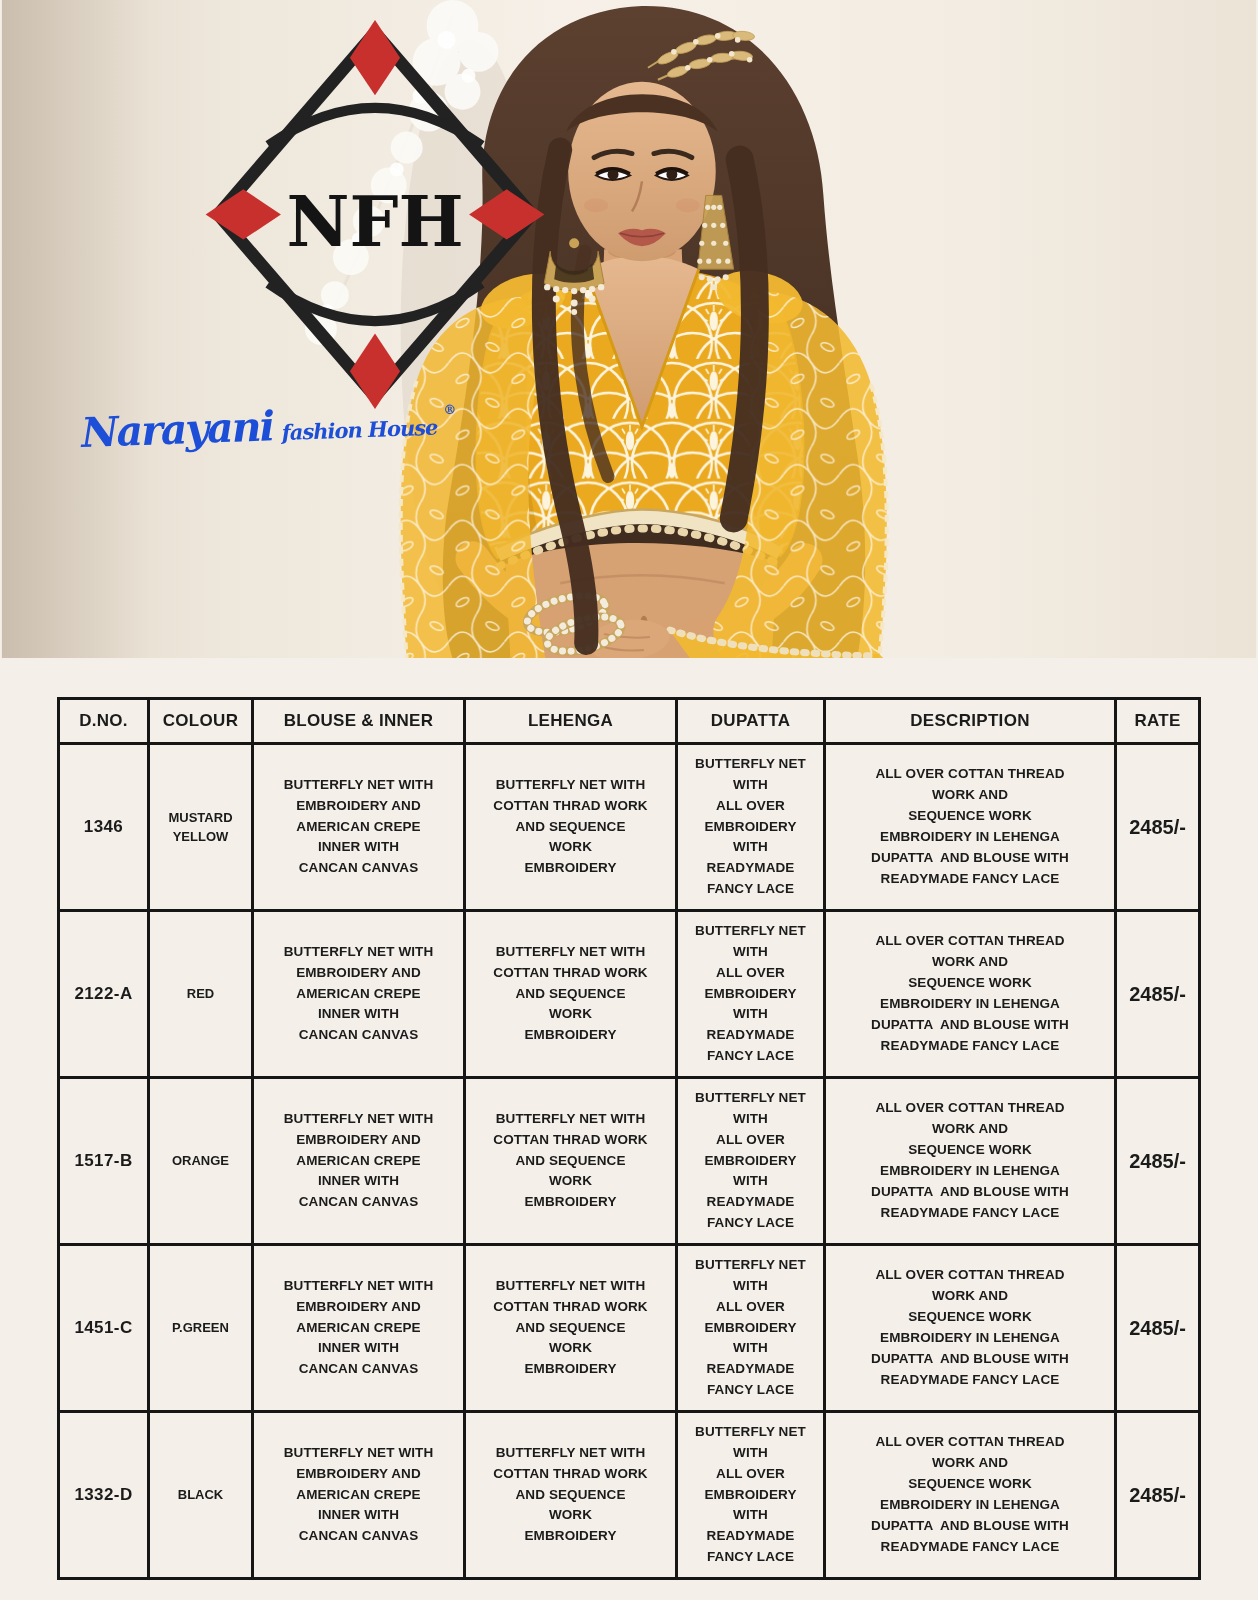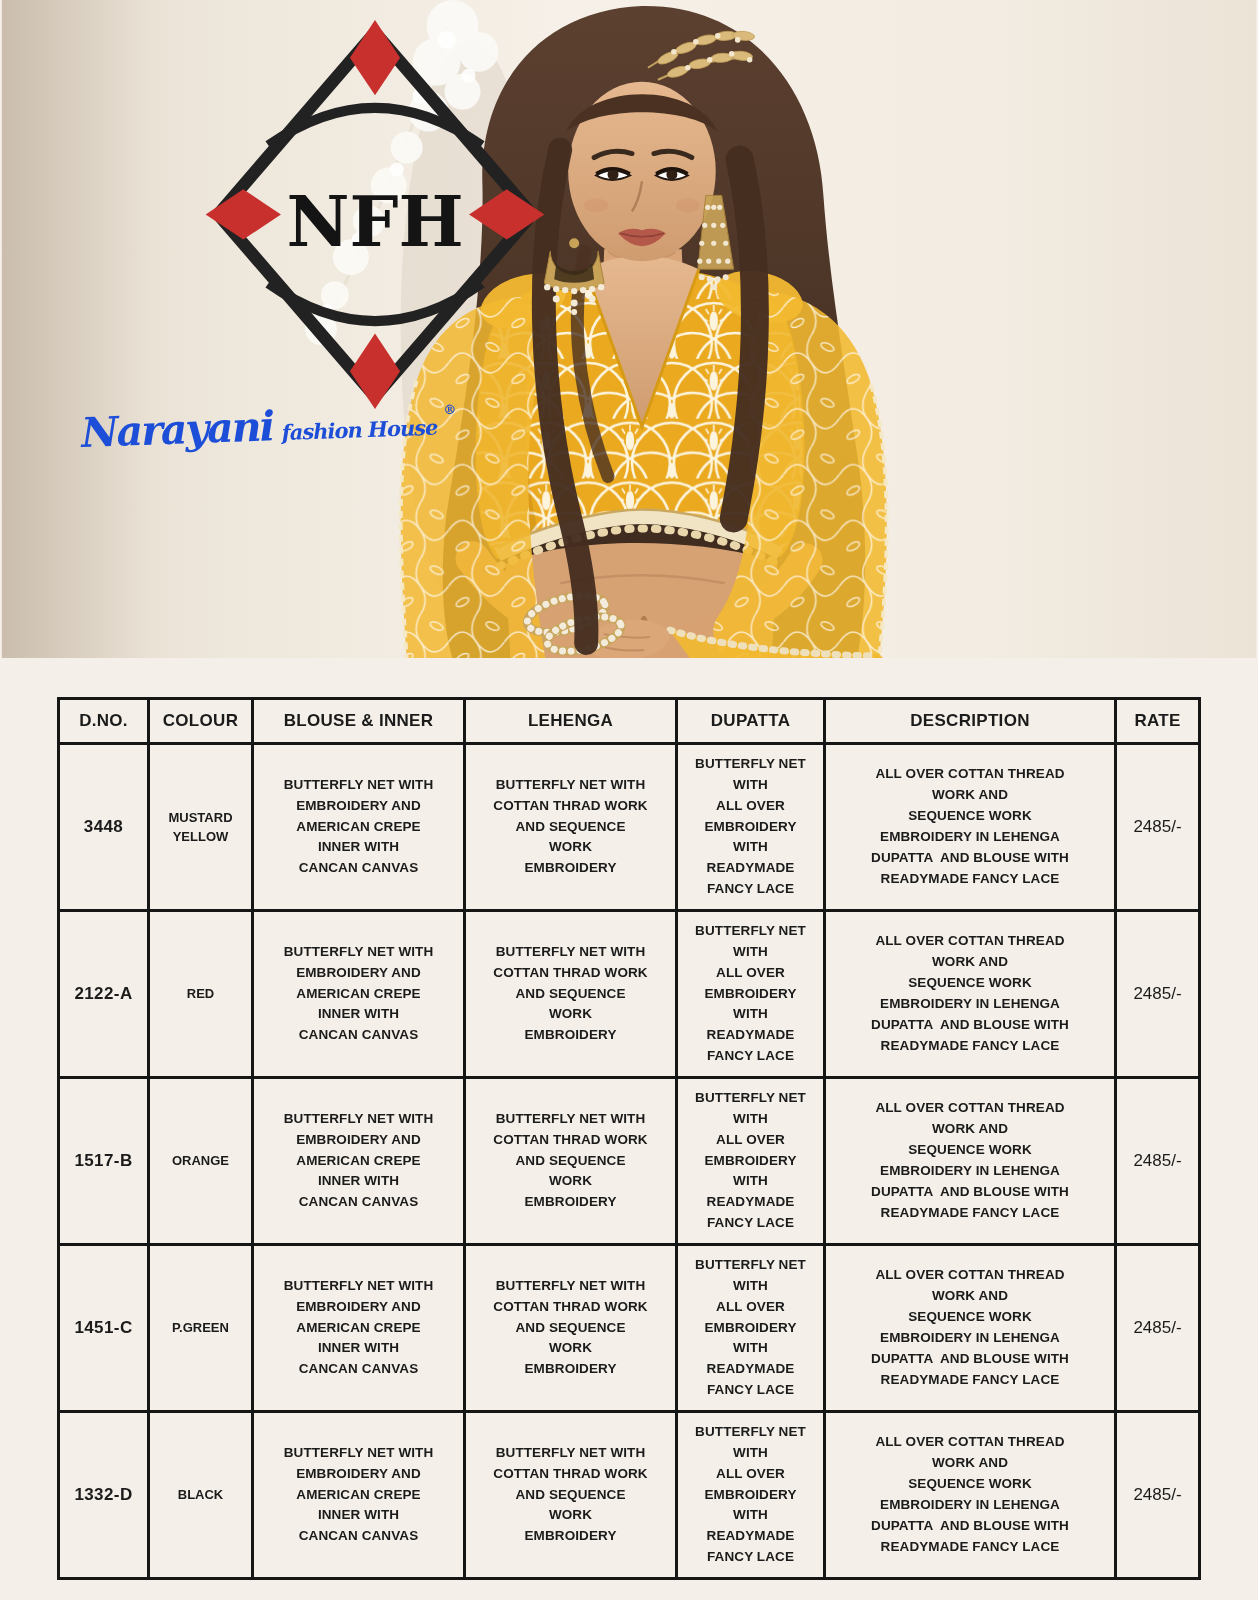--- a/index.html
+++ b/index.html
@@ -19,21 +19,21 @@
   
   .catalog{position:absolute;left:57px;top:697px;width:1141px;}
   table{border-collapse:collapse;table-layout:fixed;width:100%;border:2px solid #161616;}
   th,td{border:3px solid #161616;text-align:center;vertical-align:middle;
         color:#1b1b1b;padding:2px 4px;overflow:hidden;}
   thead th{height:38px;font-size:17px;font-weight:bold;letter-spacing:.3px;}
   tbody td{height:160px;}
   .cell-dno{font-size:17px;font-weight:bold;letter-spacing:.4px;}
   .cell-colour{font-size:13px;font-weight:bold;white-space:pre-wrap;line-height:1.5;margin-left:12px;}
   .cell-pre{font-size:13.5px;font-weight:bold;white-space:pre-wrap;line-height:1.55;letter-spacing:.1px;}
-  .cell-rate{font-size:17px;font-weight:normal;}
+  .cell-rate{font-size:20px;font-weight:bold;}
 </style>
 </head>
 <body>
 
 <div class="page">
 
   <div class="photo" title="Model wearing mustard yellow embroidered blouse with net dupatta and gold jewellery">
     <svg viewBox="0 0 1258 660">
       <defs>
         <linearGradient id="wallGrad" x1="0" y1="0" x2="1" y2="0">
@@ -310,21 +310,21 @@
           <th>COLOUR</th>
           <th>BLOUSE &amp; INNER</th>
           <th>LEHENGA</th>
           <th>DUPATTA</th>
           <th>DESCRIPTION</th>
           <th>RATE</th>
         </tr>
       </thead>
       <tbody>
         <tr>
-          <td class="cell-dno">3448</td>
+          <td class="cell-dno">1346</td>
           <td class="cell-colour">MUSTARD
 YELLOW</td>
           <td class="cell-pre">BUTTERFLY NET WITH
 EMBROIDERY AND
 AMERICAN CREPE
 INNER WITH
 CANCAN CANVAS</td>
           <td class="cell-pre">BUTTERFLY NET WITH
 COTTAN THRAD WORK
 AND SEQUENCE

